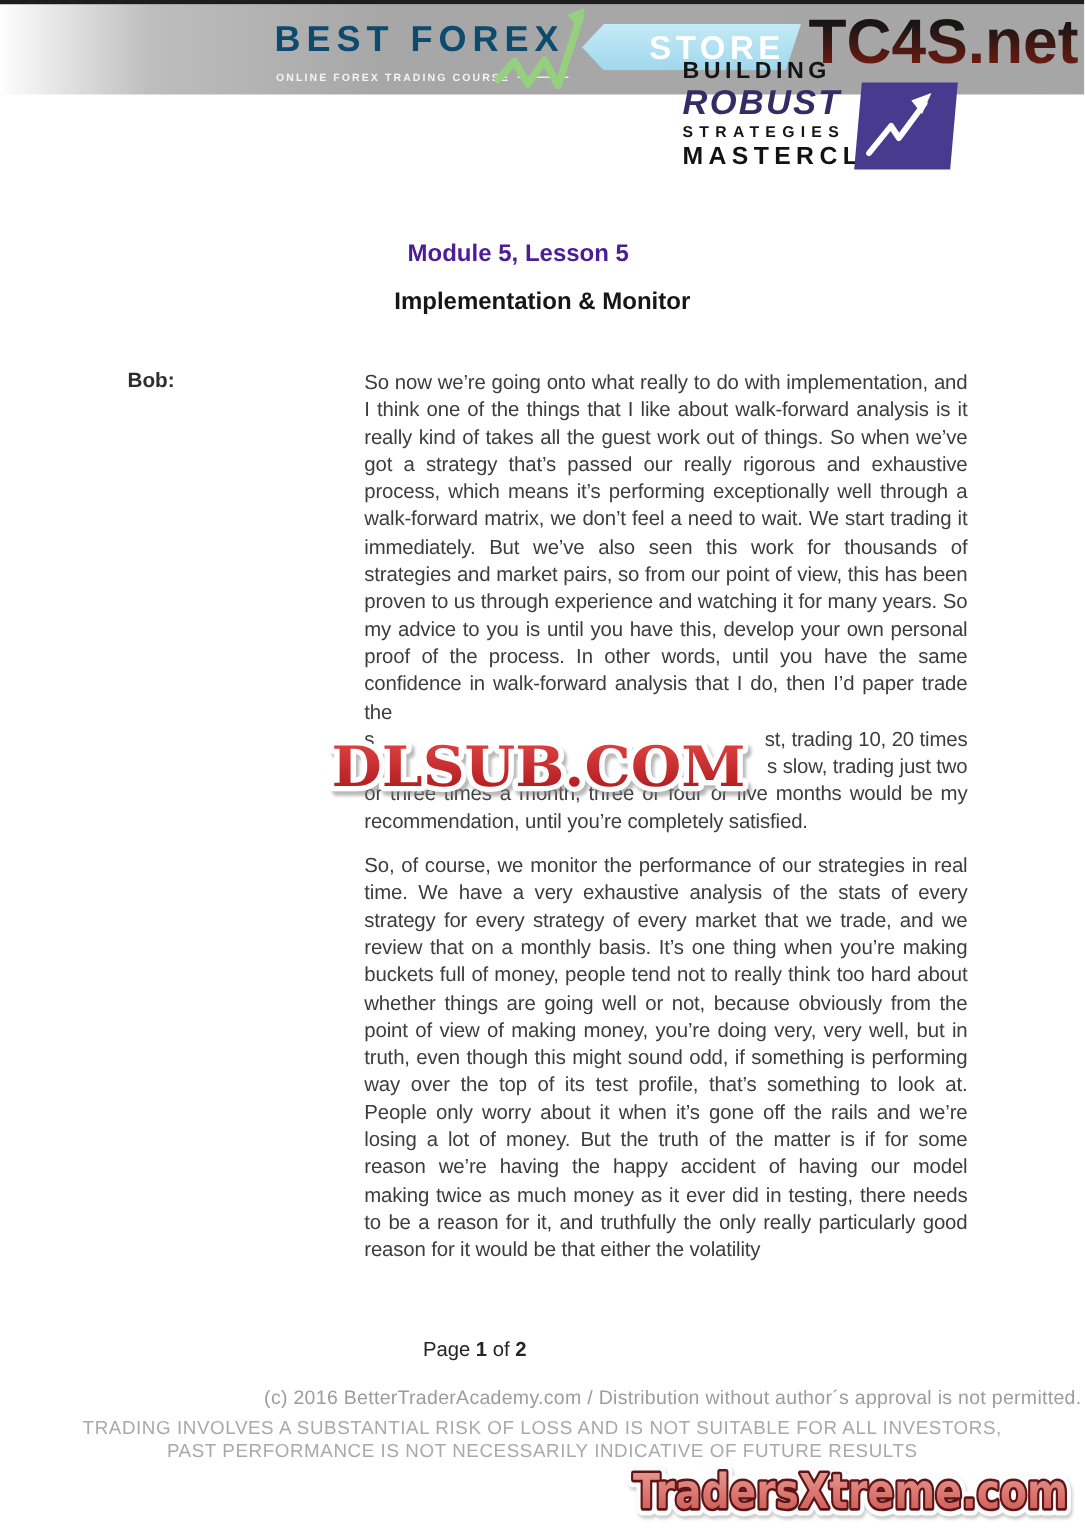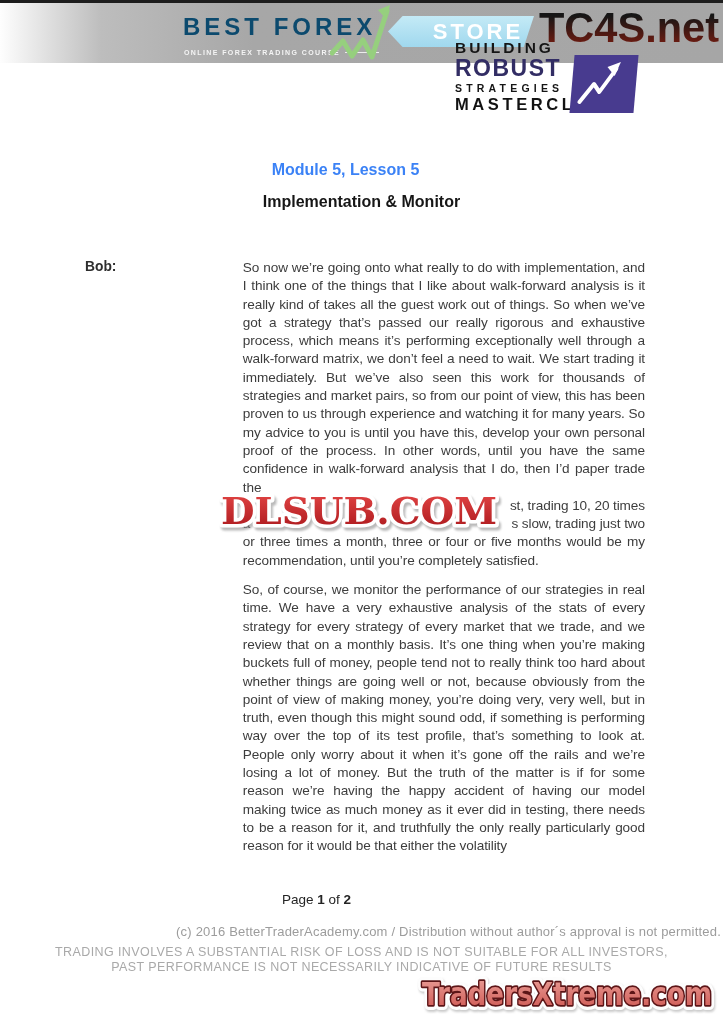--- a/index.html
+++ b/index.html
@@ -36,37 +36,37 @@
     clip-path:polygon(0 50%, 10% 0, 100% 0, 93% 100%, 10% 100%);
     background:linear-gradient(#c4eaf6, #a0d8ee);
     display:flex; align-items:center; justify-content:center; padding-left:6px;
   }
   .store-badge span { font-size:22px; font-weight:bold; color:#ffffff; letter-spacing:3px;margin-left:28px; }
   .tc4s { right:0px; top:1px; width:186px; height:52px; }
 
   
   .masterclass { left:455px; top:40px; line-height:1; }
   .m1 { font-size:15.5px; font-weight:bold; letter-spacing:3px; color:#151515; }
-  .m2 { font-size:23px; font-weight:bold; letter-spacing:1.5px; color:var(--robust-purple,#322d64); margin-top:1px; }
+  .m2 { font-size:23px; font-weight:bold; letter-spacing:1.5px; color:var(--robust-purple,#322d64); margin-top:1px;font-style:italic; }
   .m3 { font-size:10.5px; font-weight:600; letter-spacing:4.2px; color:#151515; margin-top:3px; }
   .m4 { font-size:16.5px; font-weight:bold; letter-spacing:3.6px; color:#121212; margin-top:3px; }
   .m-square {
     left:572px; top:55px; width:64px; height:58px;
     background:var(--square-purple,#483b8f); transform:skewX(-5deg);
   }
   .m-square svg { position:absolute; left:0; top:0; }
 
   
   .doc-title { left:0; top:161px; width:691px; text-align:center;
-    font-size:16px; font-weight:bold; color:#3b82f6; }
+    font-size:16px; font-weight:bold; color:#4c1d95; }
   .doc-subtitle { left:0; top:193px; width:723px; text-align:center;
     font-size:16px; font-weight:bold; color:#161616; }
 
   
-  .transcript { left:85px; top:259px; width:560px; display:flex;justify-content:space-between; }
+  .transcript { left:85px; top:246px; width:560px; display:flex;justify-content:space-between; }
   .speaker { width:133px; font-size:13.8px; font-weight:bold; color:#2e2e2e; }
   .speech { width:425px; font-size:13.6px; color:#3d3d3d; line-height:18.3px;
     text-align:justify; letter-spacing:-0.1px;margin-left:32px; }
   .speech p { margin:0; }
   .force-last { text-align-last:justify; }
   .frag-line { display:flex; justify-content:space-between; height:18.3px; }
   .para-gap { margin-top:11px !important; }
 
   
   .dlsub { left:217px; top:489px; width:286px; height:46px;

